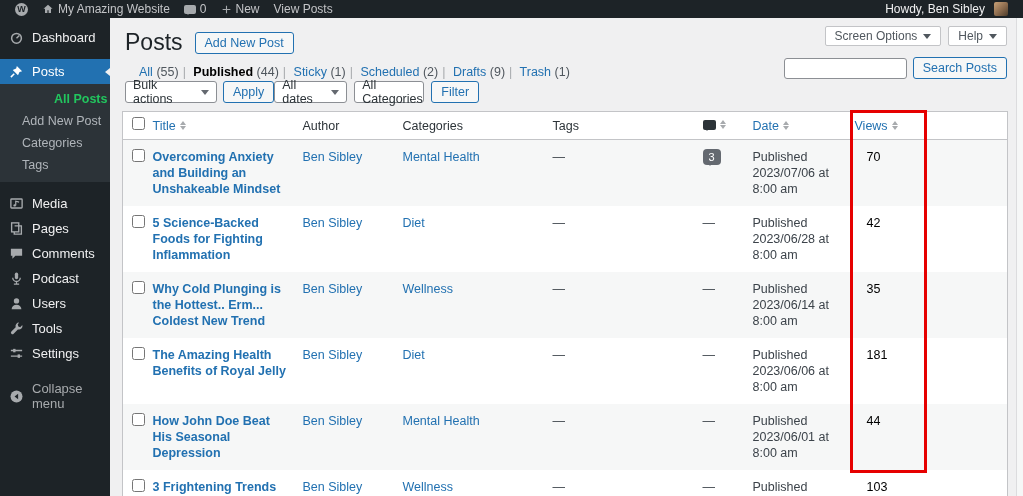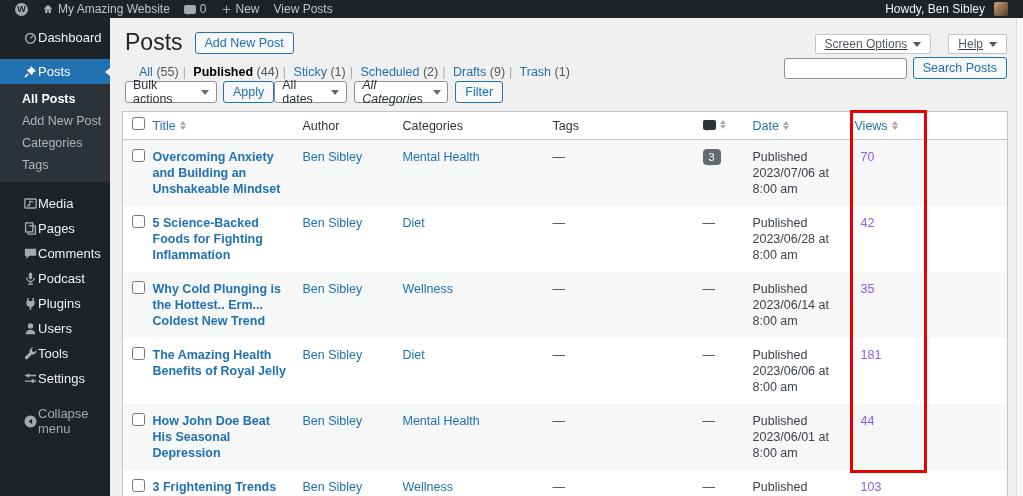--- a/index.html
+++ b/index.html
@@ -13,37 +13,37 @@
   .ab-spacer { flex:1; }
   .wp-logo-circle { width:13px; height:13px; border-radius:50%; background:#a7aaad; color:#1d2327; font-size:9px; font-weight:bold; line-height:13px; text-align:center; }
   .ab-icon svg { display:block; }
   .ab-bubble { display:inline-block; width:12px; height:9px; background:#a7aaad; border-radius:2px; position:relative; }
   .ab-bubble::after { content:''; position:absolute; left:2px; bottom:-3px; border:2px solid transparent; border-top:3px solid #a7aaad; }
   .avatar { width:14px; height:14px; border-radius:2px; background:linear-gradient(135deg,#c9a178 0%,#8a6a4d 55%,#4c3b2a 100%); margin-left:5px; }
   .howdy { color:#f0f0f1; }
 
   
   .sidebar { position:absolute; top:18px; left:0; width:110px; bottom:0; background:#1d2327; color:#f0f0f1; z-index:10; padding-top:7px; }
-  .menu-item { display:flex; align-items:center; padding:5px 6px 5px 23px; font-size:13px; color:#f0f0f1; cursor:pointer; position:relative; }
+  .menu-item { display:flex; align-items:center; gap:8px; padding:5px 6px 5px 9px; font-size:13px; color:#f0f0f1; cursor:pointer; position:relative; }
   .menu-item .mi-icon { width:15px; height:15px; color:#a7aaad; flex:0 0 15px; }
   .menu-item.active { background:#2271b1; color:#fff; }
   .menu-item.active .mi-icon { color:#fff; }
   .menu-item.active::after { content:''; position:absolute; right:0; top:50%; transform:translateY(-50%); border:4px solid transparent; border-right:5px solid #f0f0f1; }
   .gap-before { margin-top:9px; }
   .submenu { background:#2c3338; padding:4px 0 6px; }
   .submenu-item { padding:4px 0 4px 22px; font-size:12.5px; color:#b0b5ba; cursor:pointer; }
-  .submenu-item.current { color:#ffffff; font-weight:bold; }
+  .submenu-item.current { color:#22c55e; font-weight:bold;margin-left:32px; }
   .collapse-item { margin-top:10px; color:#a7aaad; }
   .collapse-item .mi-label { color:#a7aaad; }
 
   
   .content { position:absolute; top:18px; left:110px; width:913px; bottom:0; background:#f0f0f1; }
   .scrollbar-track { position:absolute; right:0; top:0; width:7px; bottom:0; background:#f6f7f7; border-left:1px solid #dcdcde; z-index:30; }
 
-  .screen-meta { position:absolute; top:16px; right:16px; display:flex; gap:17px; z-index:6;text-decoration:underline; }
+  .screen-meta { position:absolute; top:8px; right:16px; display:flex; gap:7px; z-index:6; }
   .meta-tab { background:#fff; border:1px solid #c3c4c7; border-radius:2px; padding:2px 9px; font-size:12px; color:#50575e; display:flex; align-items:center; gap:6px; cursor:pointer; }
   .caret-down { width:0; height:0; border:4px solid transparent; border-top:5px solid #50575e; margin-top:4px; }
 
   .title-row { position:absolute; top:11px; left:15px; display:flex; align-items:center; gap:12px; }
   .page-title { font-size:23px; font-weight:400; color:#1d2327; }
   .btn { background:#f6f7f7; border:1px solid #2271b1; border-radius:3px; color:#2271b1; font-size:12.5px; padding:3px 9px; cursor:pointer; font-family:inherit; }
 
   .subsubsub { position:absolute; top:47px; left:29px; font-size:12.5px; white-space:nowrap; }
   .subsubsub .vf { color:#2271b1; cursor:pointer; }
   .subsubsub .vf .cnt { color:#50575e; }
@@ -51,21 +51,21 @@
   .subsubsub .sep { color:#a7aaad; margin:0 4px; }
 
   .search-box { position:absolute; top:39px; right:16px; display:flex; gap:6px; align-items:center; }
   .search-input { width:123px; height:21px; border:1px solid #8c8f94; border-radius:3px; background:#fff; padding:0 5px; font-size:12px; font-family:inherit; }
 
   .tablenav { position:absolute; top:62px; left:15px; right:16px; height:24px; display:flex; align-items:center; }
   .fake-select { background:#fff; border:1px solid #8c8f94; border-radius:3px; height:22px; display:flex; align-items:center; gap:10px; padding:0 7px; font-size:12.5px; color:#2c3338; cursor:pointer; }
   .fake-select .caret-down { border-top-color:#646970; margin-left:auto; }
   .sel-bulk { width:92px; margin-right:6px; }
   .sel-dates { width:73px; margin-left:0; margin-right:7px; }
-  .sel-cats { width:94px; margin-right:7px;font-style:italic; }
+  .sel-cats { width:70px; margin-right:7px; }
   .tablenav-pages { margin-left:auto; display:flex; align-items:center; gap:5px; font-size:12.5px; color:#50575e; }
   .pg-btn { width:20px; height:20px; border-radius:2px; display:flex; align-items:center; justify-content:center; font-size:12px; }
   .pg-btn.disabled { background:#f6f7f7; border:1px solid #dcdcde; color:#a7aaad; }
   .pg-btn.enabled { background:#fff; border:1px solid #2271b1; color:#2271b1; cursor:pointer; }
   .pg-input { width:24px; height:20px; border:1px solid #8c8f94; border-radius:2px; text-align:center; font-size:12px; font-family:inherit; margin:0 2px; }
   .items-count { margin-right:8px; }
   .of-label { margin:0 3px; }
 
   
   .posts-table-wrap { position:absolute; top:93px; left:12px; width:886px; }
@@ -87,21 +87,21 @@
   .sort-arrows { display:inline-flex; flex-direction:column; gap:1px; }
   .sort-arrows i { display:block; width:0; height:0; border-left:3.5px solid transparent; border-right:3.5px solid transparent; }
   .sort-up { border-bottom:4px solid #a7aaad; }
   .sort-down { border-top:4px solid #a7aaad; }
   .header-bubble { display:inline-block; width:13px; height:10px; background:#2c3338; border-radius:2px; position:relative; vertical-align:middle; }
   .header-bubble::after { content:''; position:absolute; left:2px; bottom:-3px; border:2px solid transparent; border-top:3px solid #2c3338; }
   .row-title a { color:#2271b1; font-weight:bold;margin-top:44px; }
   .cell-link { color:#2271b1; }
   .dash { color:#3c434a; }
   .date-cell span { display:block; color:#3c434a; }
-  .views-cell { color:#8b5cf6; padding-left:10px; }
+  .views-cell { color:#000000; padding-left:16px; }
   .comment-bubble { display:inline-block; min-width:18px; height:16px; padding:0 4px; background:#646970; color:#fff; border-radius:4px; font-size:11px; line-height:16px; text-align:center; position:relative; }
   .comment-bubble::after { content:''; position:absolute; left:4px; bottom:-4px; border:3px solid transparent; border-top:4px solid #646970; }
 
   
   .views-highlight { position:absolute; left:740px; top:92px; width:77px; height:363px; border:3px solid #e60000; pointer-events:none; z-index:15; }
 </style>
 </head>
 <body>
 
 <div class="admin-bar">
@@ -195,30 +195,20 @@
   <div class="menu-item">
     <span class="mi-icon">
       <svg width="15" height="15" viewBox="0 0 20 20">
           <rect x="7.8" y="2" width="4.4" height="9" rx="2.2" fill="currentColor"></rect>
           <path d="M5 9 a5 5 0 0 0 10 0 M10 14 v3.5 M6.5 17.5 h7" stroke="currentColor" stroke-width="1.7" fill="none"></path>
         </svg>
     </span>
     <span>Podcast</span>
   </div>
 
-  <div class="menu-item">
-    <span class="mi-icon">
-      <svg width="15" height="15" viewBox="0 0 20 20">
-          <path d="M6.5 2.5 v4 M13.5 2.5 v4" stroke="currentColor" stroke-width="2"></path>
-          <path d="M4.5 6.5 h11 v3 a5.5 5.5 0 0 1-11 0 z" fill="currentColor"></path>
-          <path d="M10 14.5 v4" stroke="currentColor" stroke-width="2"></path>
-        </svg>
-    </span>
-    <span>Plugins</span>
-  </div>
   <div class="menu-item">
     <span class="mi-icon">
       <svg width="15" height="15" viewBox="0 0 20 20">
           <circle cx="10" cy="6.5" r="3.6" fill="currentColor"></circle>
           <path d="M3.5 17.5 a6.5 5.8 0 0 1 13 0 z" fill="currentColor"></path>
         </svg>
     </span>
     <span>Users</span>
   </div>
   <div class="menu-item">

